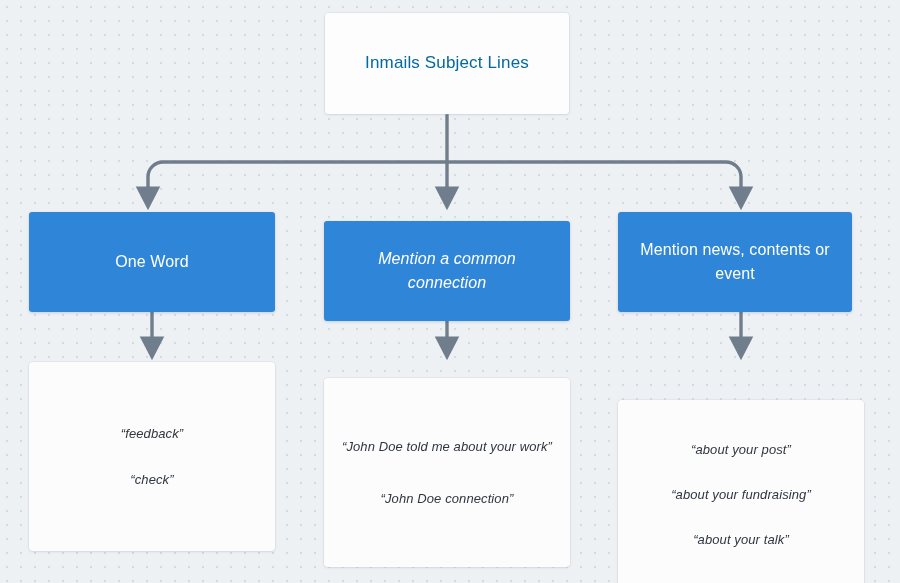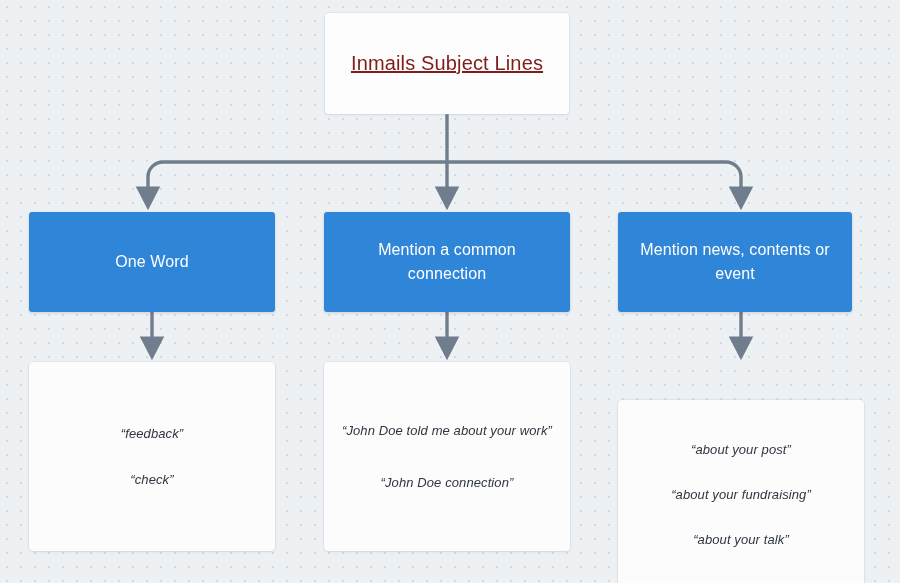--- a/index.html
+++ b/index.html
@@ -43,25 +43,24 @@
     justify-content: center;
     text-align: center;
   }
 
   .node-root {
     background: #fdfdfd;
     border-radius: 3px;
     box-shadow: 0 1px 3px rgba(40,60,90,0.10), 0 0 0 0.5px rgba(200,210,220,0.55);
   }
   .node-root .node-label {
-    color: #7f1d1d;
-    font-size: 20px;
+    color: #0369a1;
+    font-size: 17px;
     line-height: 1.45;
     letter-spacing: 0.15px;
-    text-decoration: underline;
   }
 
   .node-blue {
     background: #2f86d9;
     border-radius: 3px;
     box-shadow: 0 1px 3px rgba(30,60,100,0.18);
   }
   .node-blue .node-label {
     color: #ffffff;
     font-size: 16px;
@@ -119,34 +118,34 @@
   </svg>
 
   <div class="node node-root" style="left:325px; top:13px; width:244px; height:101px;">
     <span class="node-label">Inmails Subject Lines</span>
   </div>
 
   <div class="node node-blue" style="left:29px; top:212px; width:246px; height:100px;">
     <span class="node-label">One Word</span>
   </div>
 
-  <div class="node node-blue" style="left:324px; top:212px; width:246px; height:100px;">
+  <div class="node node-blue" style="left:324px; top:221px; width:246px; height:100px;font-style:italic;">
     <span class="node-label">Mention a common connection</span>
   </div>
 
   <div class="node node-blue" style="left:618px; top:212px; width:234px; height:100px;">
     <span class="node-label">Mention news, contents or event</span>
   </div>
 
   <div class="node node-leaf" style="left:29px; top:362px; width:246px; height:189px;">
     <span class="quote-line">“feedback”</span>
     <span class="quote-line">“check”</span>
   </div>
 
-  <div class="node node-leaf leaf-gap-2" style="left:324px; top:362px; width:246px; height:189px;">
+  <div class="node node-leaf leaf-gap-2" style="left:324px; top:378px; width:246px; height:189px;">
     <span class="quote-line">“John Doe told me about your work”</span>
     <span class="quote-line">“John Doe connection”</span>
   </div>
 
   <div class="node node-leaf" style="left:618px; top:362px; width:246px; height:189px;margin-top:38px;">
     <span class="quote-line">“about your post”</span>
     <span class="quote-line">“about your fundraising”</span>
     <span class="quote-line">“about your talk”</span>
   </div>
 

